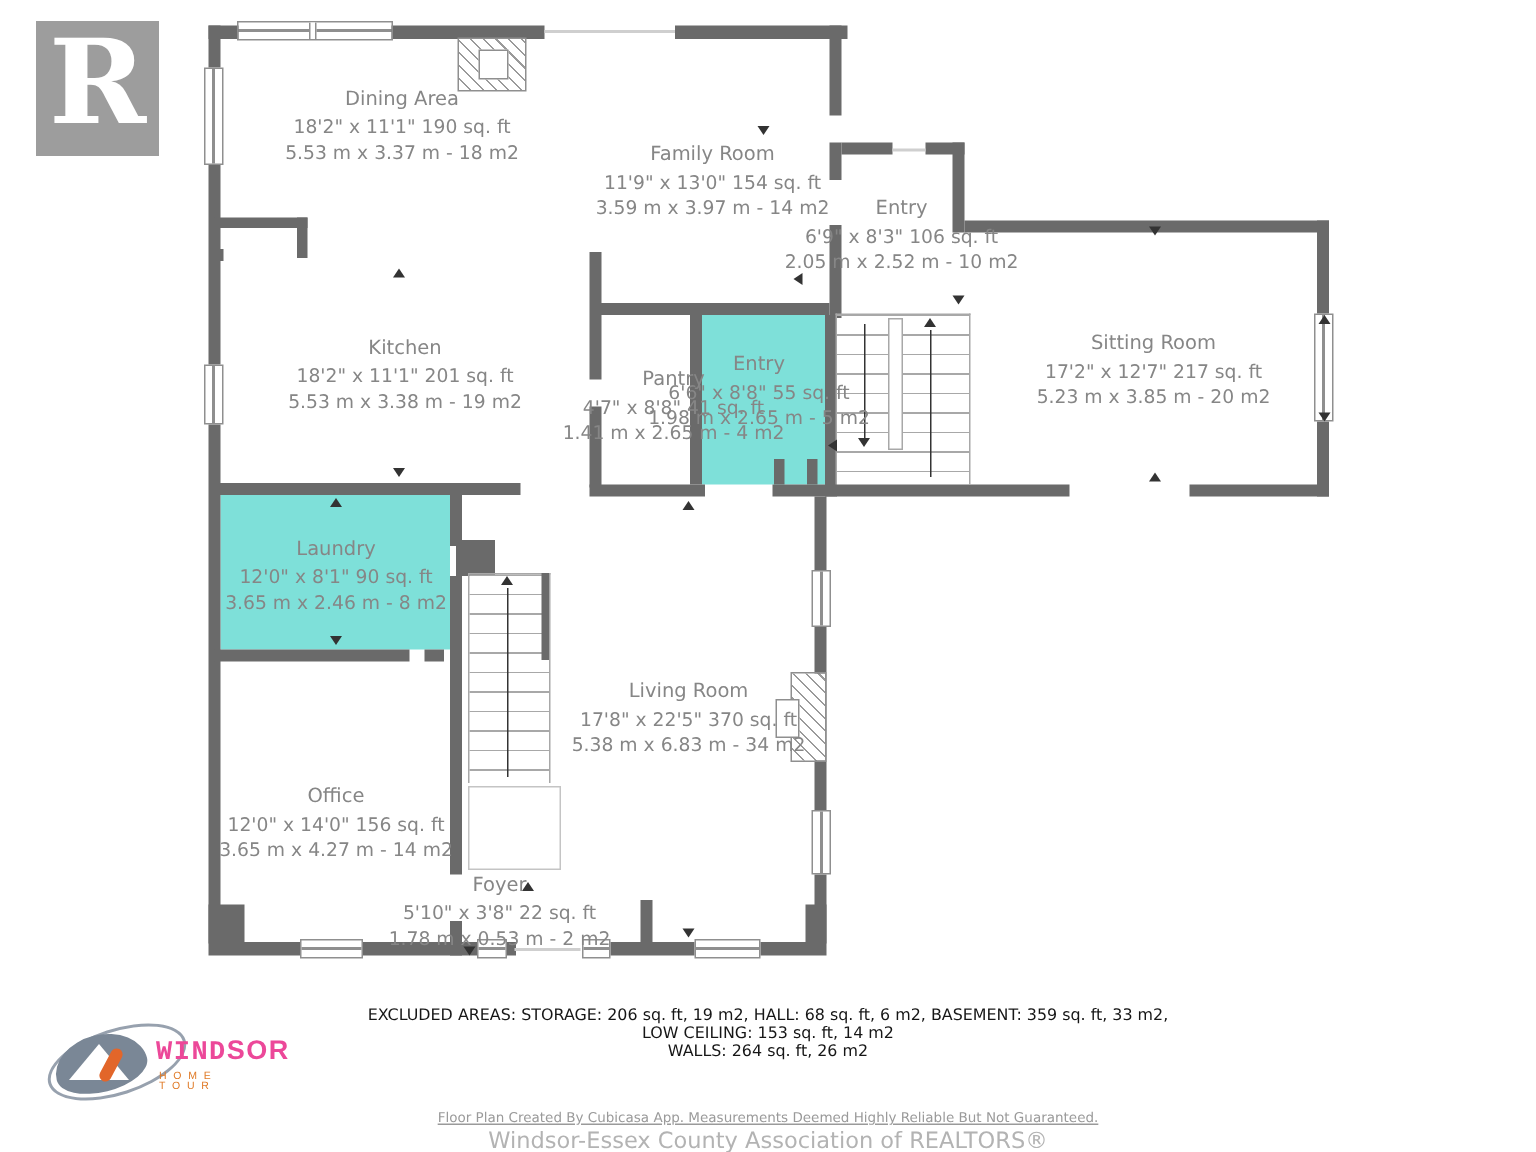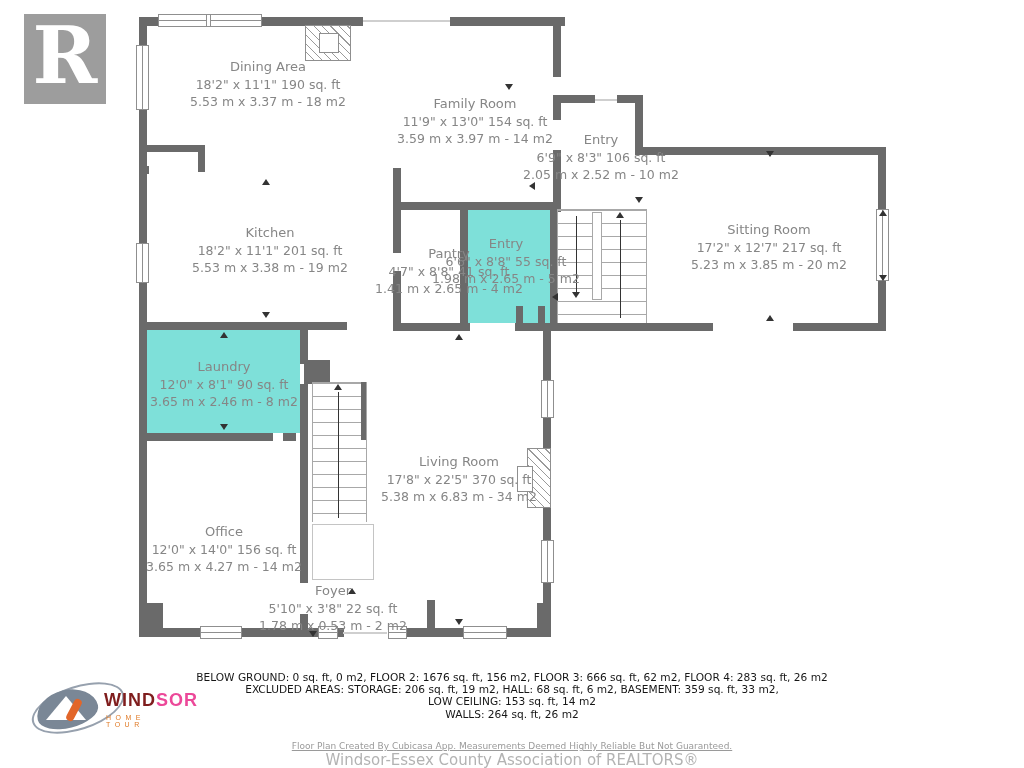--- a/index.html
+++ b/index.html
@@ -38,21 +38,21 @@
     color:#fff;font-family:"DejaVu Serif",serif;font-weight:bold;font-size:78px;line-height:1;}
   #realtor-word{margin-top:6px;color:#9d9d9d;font-size:23px;letter-spacing:2px;font-family:"Liberation Sans",sans-serif;}
   #realtor-word sup{font-size:10px;}
   
   #windsor-logo{position:absolute;left:28px;top:682px;width:150px;height:58px;}
   .swoosh{position:absolute;left:2px;top:4px;width:96px;height:44px;border:2px solid #97a1ae;border-radius:50%;transform:rotate(-18deg);box-sizing:border-box;}
   .leaf{position:absolute;left:8px;top:8px;width:62px;height:38px;background:#7a8796;border-radius:50% 50% 50% 50%/60% 60% 40% 40%;transform:rotate(-14deg);}
   .gable{position:absolute;left:18px;top:14px;width:0;height:0;border-left:20px solid transparent;border-right:20px solid transparent;border-bottom:24px solid #ffffff;}
   .flame{position:absolute;left:42px;top:16px;width:8px;height:24px;background:#e2662a;border-radius:4px;transform:rotate(28deg);}
   .windsor-word{position:absolute;left:76px;top:8px;font-weight:bold;font-size:18px;letter-spacing:1px;font-family:"Liberation Sans",sans-serif;}
-  .windsor-word .w1{color:#7f1d1d;}
+  .windsor-word .w1{color:#ec4899;font-family:Liberation Mono, monospace;}
   .windsor-word .w2{color:#ec4899;text-align:center;}
   .hometour{position:absolute;left:78px;top:32px;font-size:7px;letter-spacing:4.5px;color:#e07b28;font-family:"Liberation Sans",sans-serif;}
   
   #summary{position:absolute;left:0;top:671px;width:1024px;text-align:center;color:#161616;}
   #summary .total{font-weight:bold;font-size:12px;line-height:13px;}
   #summary .s{font-size:10.6px;line-height:12.2px;}
   #footer-disclaimer{position:absolute;left:0;top:741px;width:1024px;text-align:center;font-size:9px;color:#9a9a9a;text-decoration:underline;}
   #footer-association{position:absolute;left:0;top:751px;width:1024px;text-align:center;font-size:15px;color:#b3b3b3;}
 </style>
 </head>
@@ -220,20 +220,19 @@
 <div id="windsor-logo">
   <div class="swoosh"></div>
   <div class="leaf"></div>
   <div class="gable"></div>
   <div class="flame"></div>
   <div class="windsor-word"><span class="w1">WIND</span><span class="w2">SOR</span></div>
   <div class="hometour">HOME TOUR</div>
 </div>
 
 <div id="summary">
-  <div class="s">BELOW GROUND: 0 sq. ft, 0 m2, FLOOR 2: 1676 sq. ft, 156 m2, FLOOR 3: 666 sq. ft, 62 m2, FLOOR 4: 283 sq. ft, 26 m2</div>
   <div class="s">EXCLUDED AREAS: STORAGE: 206 sq. ft, 19 m2, HALL: 68 sq. ft, 6 m2, BASEMENT: 359 sq. ft, 33 m2,</div>
   <div class="s">LOW CEILING: 153 sq. ft, 14 m2</div>
   <div class="s">WALLS: 264 sq. ft, 26 m2</div>
 </div>
 
 <div id="footer-disclaimer">Floor Plan Created By Cubicasa App. Measurements Deemed Highly Reliable But Not Guaranteed.</div>
 <div id="footer-association">Windsor-Essex County Association of REALTORS®</div>
 
 </body></html>

